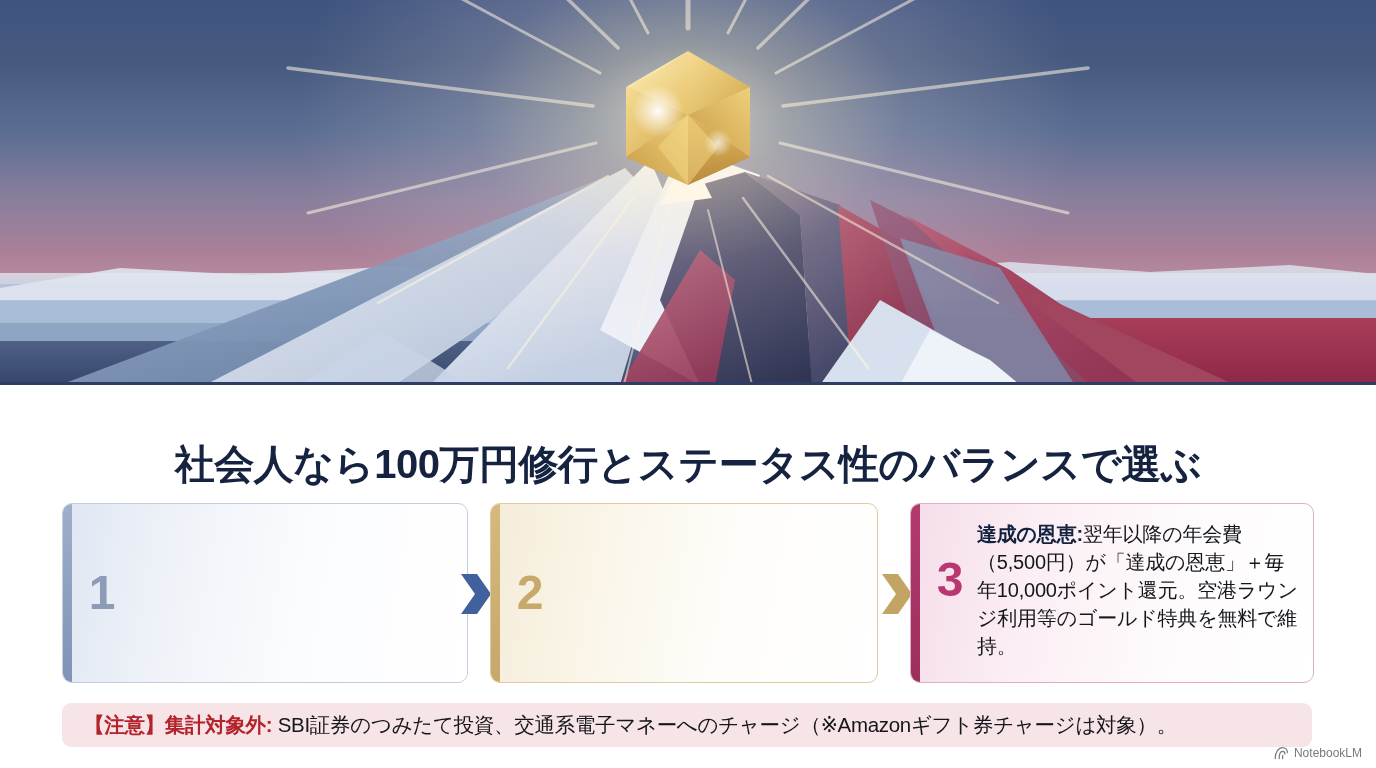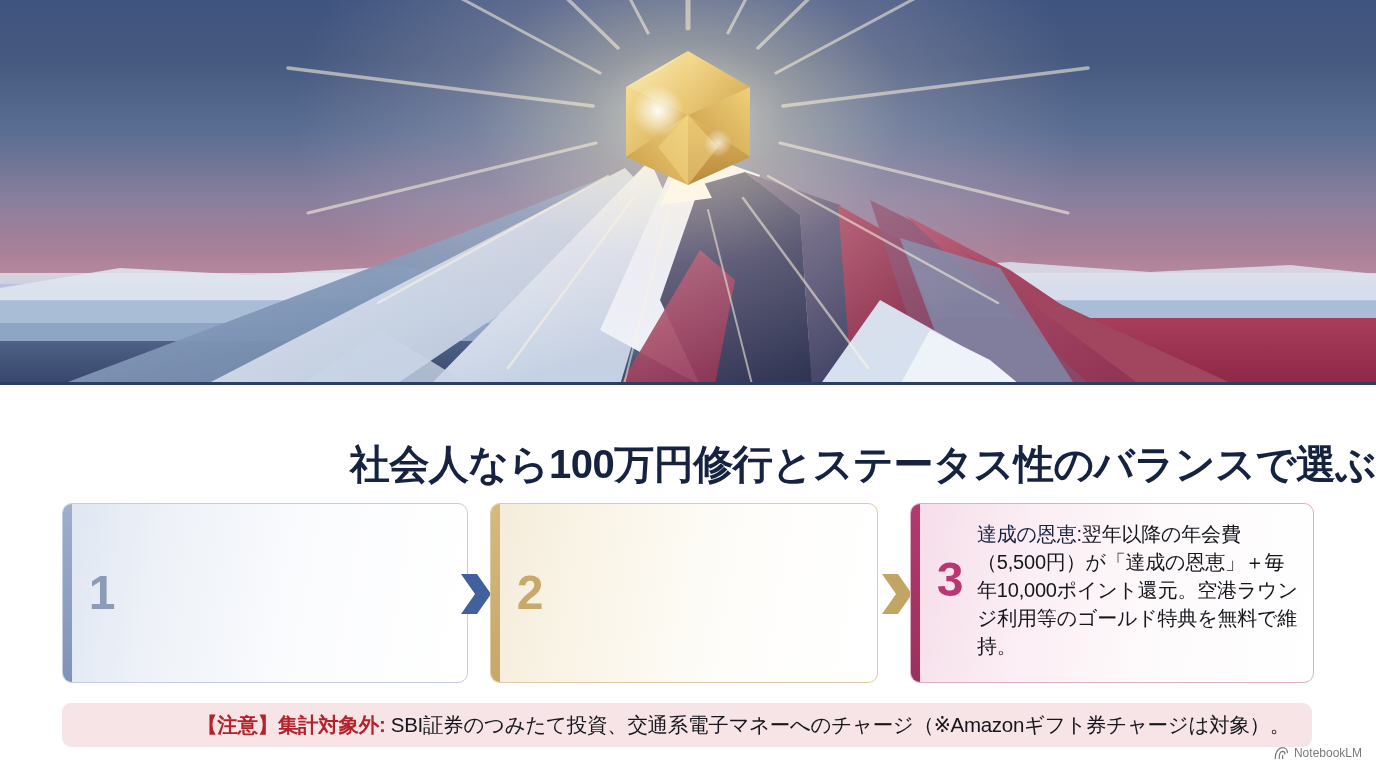--- a/index.html
+++ b/index.html
@@ -57,21 +57,21 @@
     background:#2e3d63;
   }
 
   
   .content{
     position:absolute;left:0;top:385px;width:1376px;height:383px;
     background:#ffffff;
   }
   .page-title{
     position:absolute;left:0;top:25px;width:100%;
-    text-align:right;
+    text-align:center;
     font-size:40px;font-weight:700;letter-spacing:-.5px;
     color:#152341;
     white-space:nowrap;
   }
 
   
   .steps{
     position:absolute;left:62px;top:118px;width:1252px;height:188px;
   }
   .card{
@@ -90,21 +90,21 @@
     font-size:48px;font-weight:700;line-height:1;
     margin-left:12px;
   }
   .card .body{
     flex:1 1 auto;
     padding-right:16px;
     font-size:20.5px;line-height:1.42;
     color:#14161c;
     letter-spacing:-.2px;
   }
-  .card .body b{color:#12223f;font-weight:400;margin-top:38px;}
+  .card .body b{color:#12223f;font-weight:700;margin-top:38px;}
 
   
   #card1{
     left:0;width:406px;
     background:linear-gradient(100deg,#dfe6f2 0%,#eef2f8 26%,#fbfcfe 60%,#ffffff 100%);
     border:1px solid #c3cddf;
   }
   #card1 .accent{background:linear-gradient(180deg,#9eafca,#7e93b7);}
   #card1 .num{color:#8d9cb6;}
 
@@ -140,21 +140,20 @@
   #chev2{left:812px;}
 
   
   .note{
     position:absolute;left:62px;top:318px;width:1250px;height:44px;
     background:#f7e4e6;
     border-radius:9px;
     display:flex;align-items:center;
     box-sizing:border-box;
     padding:0 22px;
-    justify-content:flex-end;
   }
   .note .txt{
     font-size:20.5px;color:#14161c;white-space:nowrap;letter-spacing:-.3px;
   }
   .note .txt b{color:#b3232b;font-weight:700;}
 
   
   .wm{
     position:absolute;right:14px;bottom:8px;
     display:flex;gap:5px;

